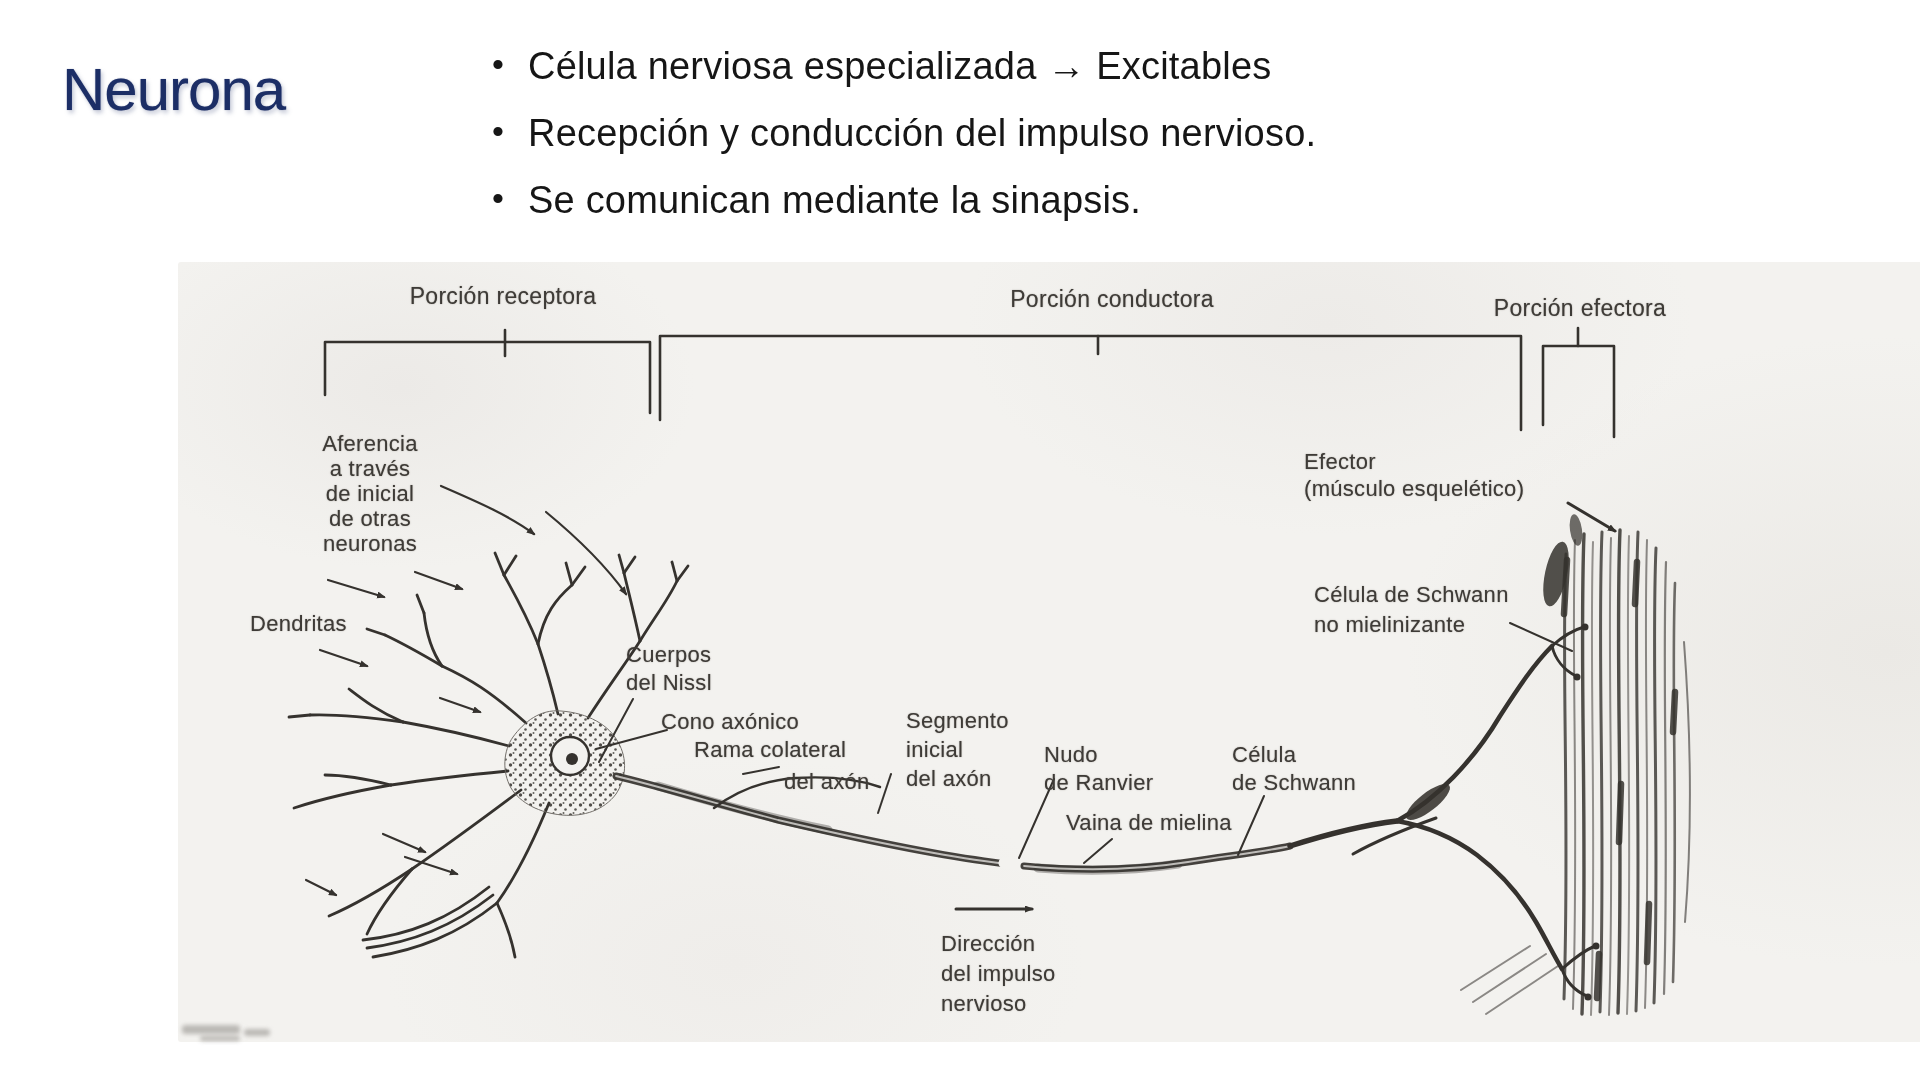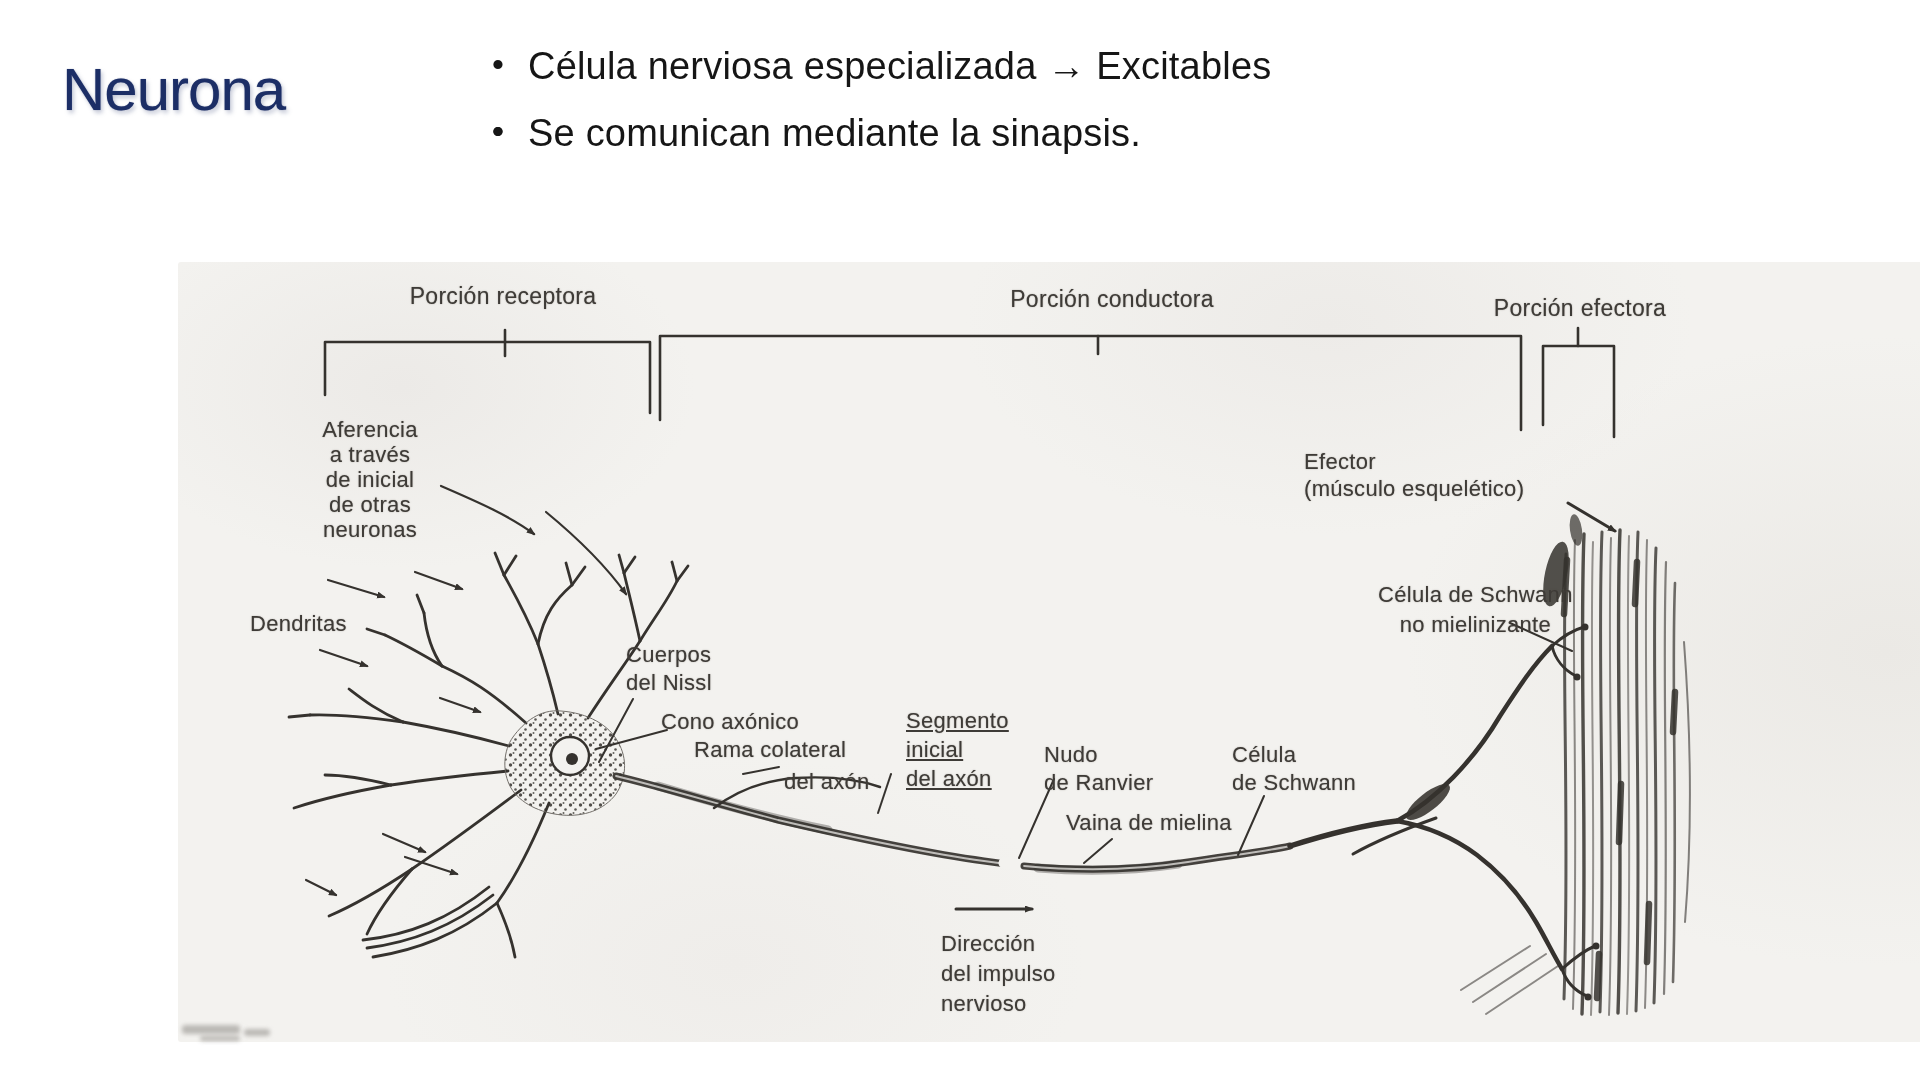--- a/index.html
+++ b/index.html
@@ -19,38 +19,39 @@
         radial-gradient(520px 300px at 62% 8%, #edebe8 0%, rgba(237,235,232,0) 70%),
         radial-gradient(640px 420px at 92% 50%, #ebe9e5 0%, rgba(235,233,229,0) 75%),
         radial-gradient(500px 300px at 30% 90%, #efedea 0%, rgba(239,237,234,0) 70%),
         var(--paper);
       border-radius:3px;}
   .diagram svg{position:absolute;left:0;top:0;filter:blur(.3px);}
   .dlabel{position:absolute;font-size:22px;line-height:27px;color:var(--label-color);
       letter-spacing:.3px;white-space:nowrap;
       text-shadow:0 0 1.3px rgba(80,72,64,.55);}
   .dlabel.center{text-align:center;}
-  .lh25{line-height:25px;} .lh28{line-height:28px;} .lh29{line-height:29px;text-decoration:underline;} .lh30{line-height:30px;}
+  .lh25{line-height:25px;margin-top:14px;} .lh28{line-height:28px;} .lh29{line-height:29px;} .lh30{line-height:30px;}
   .fs23{font-size:23px;}
   .smudge{position:absolute;background:#8d8a85;opacity:.55;filter:blur(2px);border-radius:3px;}
 </style>
 </head>
 <body>
 
 <div class="slide">
 
   <h1 class="title">Neurona</h1>
 
   <ul class="bullets">
     <li>
       <span class="dot">•</span>
       <span>Célula nerviosa especializada → Excitables</span>
     </li>
     <li>
       <span class="dot">•</span>
+      <span>Recepción y conducción del impulso nervioso.</span>
     </li>
     <li>
       <span class="dot">•</span>
       <span>Se comunican mediante la sinapsis.</span>
     </li>
   </ul>
 
   <div class="diagram">
 
     <svg width="1566" height="780" viewBox="0 0 1566 780">
@@ -233,21 +234,21 @@
       <div>de Ranvier</div>
     </div>
 
     <div class="dlabel" style="left:888px;top:547px;">Vaina de mielina</div>
 
     <div class="dlabel lh28" style="left:1054px;top:479px;">
       <div>Célula</div>
       <div>de Schwann</div>
     </div>
 
-    <div class="dlabel lh30" style="left:1200px;top:318px;text-align:center;">
+    <div class="dlabel lh30" style="left:1136px;top:318px;">
       <div>Célula de Schwann</div>
       <div>no mielinizante</div>
     </div>
 
     <div class="dlabel lh27" style="left:1126px;top:186px;line-height:27px;">
       <div>Efector</div>
       <div>(músculo esquelético)</div>
     </div>
 
     <div class="dlabel lh30" style="left:763px;top:667px;">

